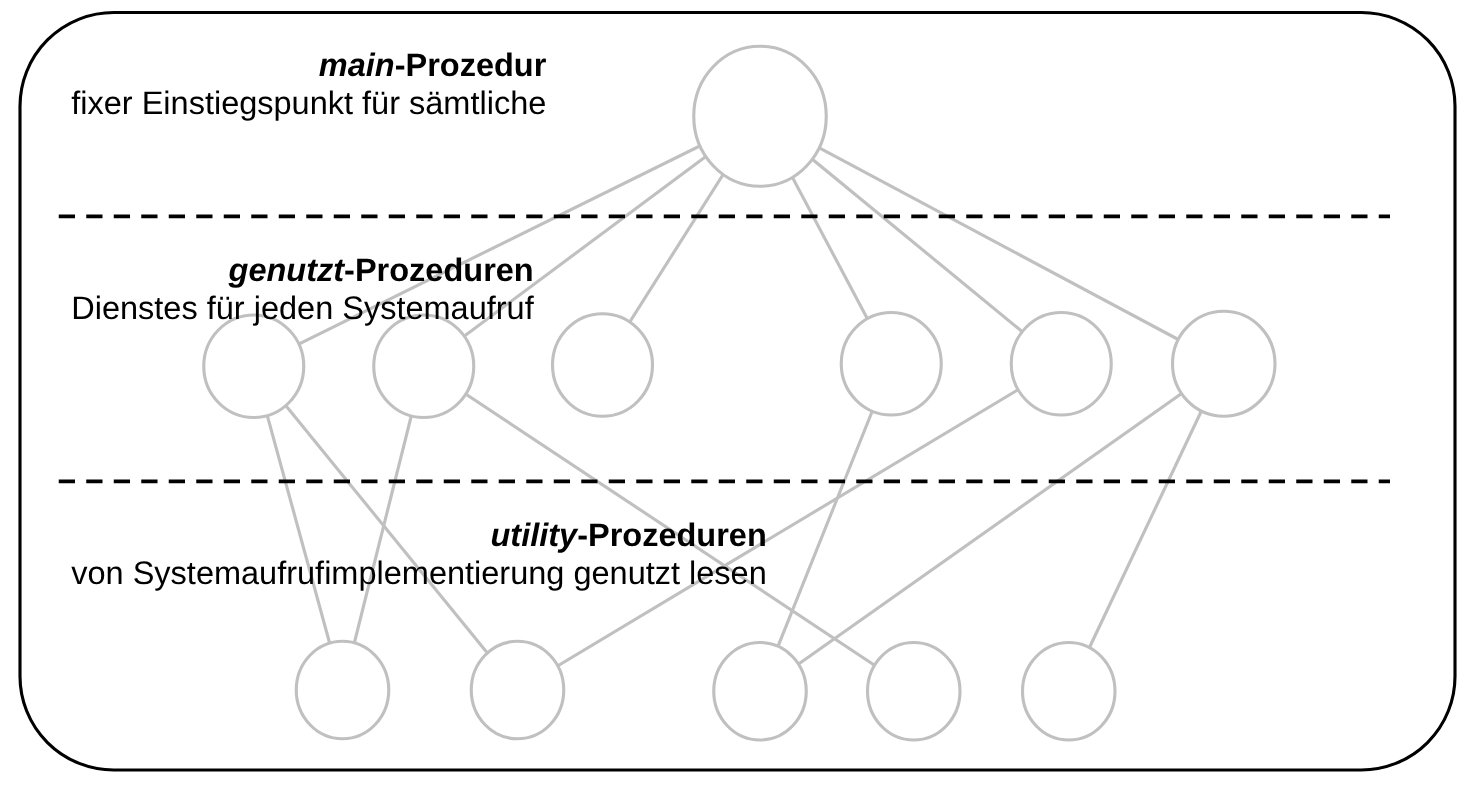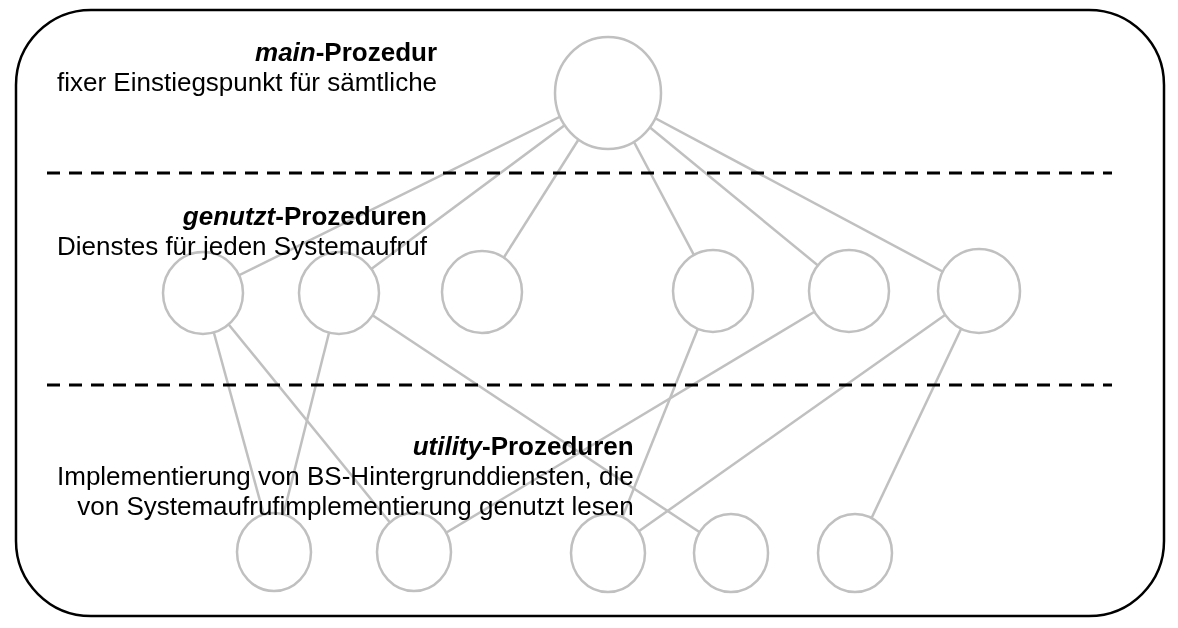--- a/index.html
+++ b/index.html
@@ -12,21 +12,21 @@
     text-align:right;
   }
   .canvas svg{position:absolute;left:0;top:0;}
   .label-block{
     position:absolute;left:57px;
     font-size:26px;line-height:30px;color:#000;
     white-space:nowrap;
   }
   #lb-main{top:37px;}
   #lb-handler{top:201px;}
-  #lb-utility{top:431px;}
+  #lb-utility{top:413px;}
   .layer-title{font-weight:bold;}
   .layer-title .kw{font-style:italic;}
 </style>
 </head>
 <body>
 
 <div class="canvas">
 
   <svg id="graph-svg" width="1178" height="628" viewBox="0 0 1178 628">
       <rect x="16" y="10" width="1148" height="606" rx="75" ry="75" fill="none" stroke="#000000" stroke-width="2.5"></rect>
@@ -65,17 +65,16 @@
     <div class="desc-line">fixer Einstiegspunkt für sämtliche</div>
   </div>
 
   <div class="label-block" id="lb-handler">
     <div class="layer-title"><span class="kw">genutzt</span><span>-Prozeduren</span></div>
     <div class="desc-line">Dienstes für jeden Systemaufruf</div>
   </div>
 
   <div class="label-block" id="lb-utility">
     <div class="layer-title"><span class="kw">utility</span><span>-Prozeduren</span></div>
-    <div class="desc-line">Implementierung von BS-Hintergrunddiensten, die</div>
     <div class="desc-line">von Systemaufrufimplementierung genutzt lesen</div>
   </div>
 
 </div>
 
 </body></html>

